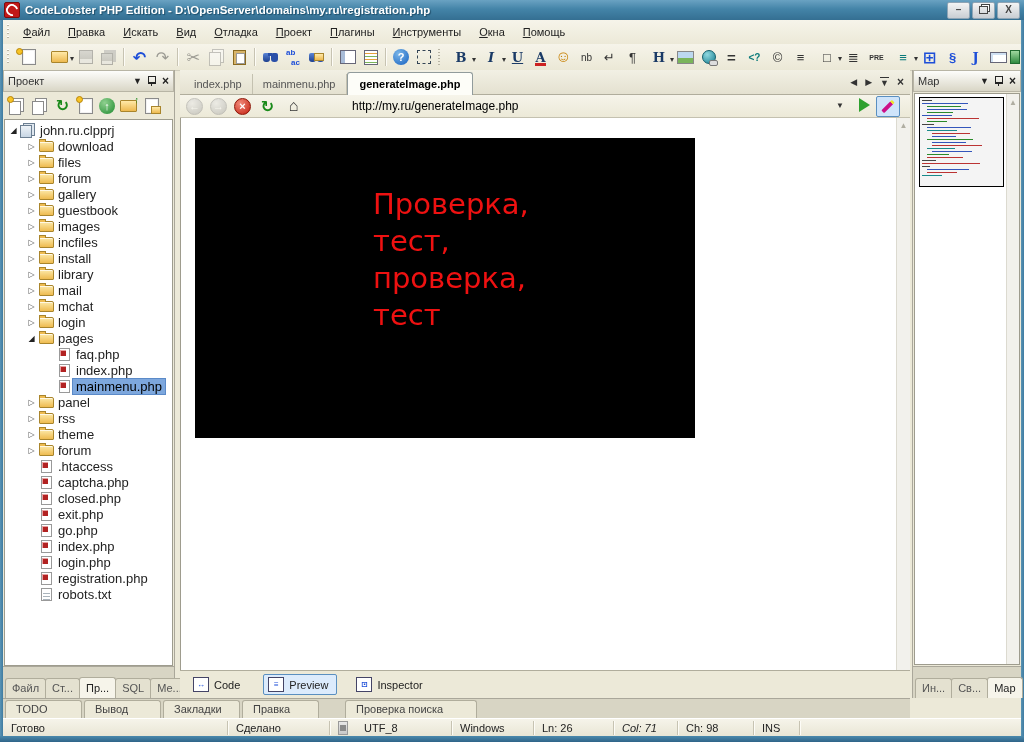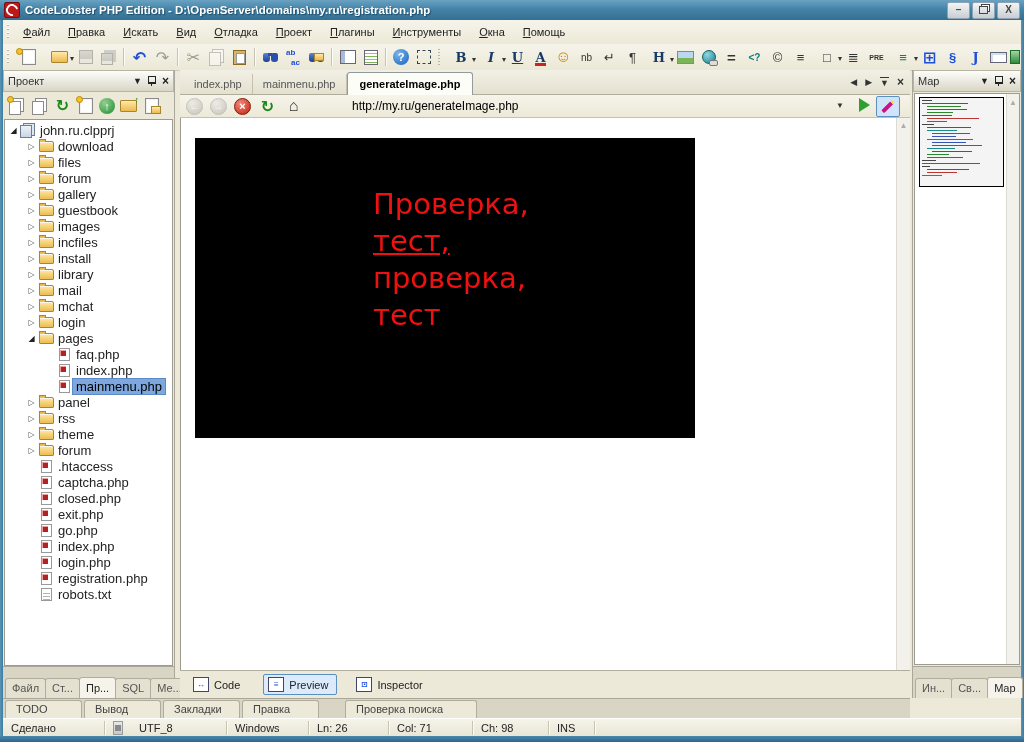--- a/index.html
+++ b/index.html
@@ -135,21 +135,21 @@
   #statusbar{left:3px;top:718px;width:1018px;height:18px;background:linear-gradient(#f6f4ea,#e8e5d4);display:flex;align-items:center;font-size:11px;color:#222;border-top:1px solid #fff;}
   .scell{padding:0 8px;border-right:1px solid #c7c3b2;box-shadow:1px 0 0 #fdfcf7;height:14px;display:flex;align-items:center;flex:none;box-sizing:border-box;}
   #st-ready{width:225px;}
   #st-done{width:102px;}
   #st-btn{width:26px;justify-content:center;border-right:none;box-shadow:none;}
   #st-btn i{width:14px;height:12px;background:linear-gradient(#e8e8e8,#c8c8c8);border:1px solid #9a9a9a;display:inline-flex;align-items:center;justify-content:center;}
   #st-btn i::before{content:"";width:6px;height:6px;background:#8a8a8a;}
   #st-enc{width:96px;}
   #st-eol{width:82px;}
   #st-ln{width:80px;}
-  #st-col{width:84px;}
+  #st-col{width:64px;font-style:italic;}
   #st-ch{width:76px;}
   #st-ins{width:46px;}
 </style>
 </head>
 <body>
 
 <div id="app">
 
   <div id="titlebar" class="abs">
     <span id="logo"></span>
@@ -459,21 +459,21 @@
       <span id="url-text">http://my.ru/generateImage.php</span>
       <span id="url-drop">▼</span>
       <span id="go-btn"></span>
       <span id="design-btn"></span>
     </div>
     <div id="preview-wrap">
       <div id="gen-image" style="background: rgb(0, 0, 0);">
 
       <div id="gen-text" style="color: rgb(238, 17, 17);">
             <div class="gen-line" style="color: rgb(238, 17, 17);">Проверка,</div>
-            <div class="gen-line" style="color: rgb(238, 17, 17); text-decoration: underline;">тест,</div>
+            <div class="gen-line" style="color: rgb(238, 17, 17);">тест,</div>
             <div class="gen-line" style="color: rgb(238, 17, 17);">проверка,</div>
             <div class="gen-line" style="color: rgb(238, 17, 17);">тест</div>
           </div>
         </div>
       <div id="preview-scroll">
           <span class="sarr">▲</span>
         </div>
     </div>
     <div id="view-tabs">
 
@@ -546,20 +546,21 @@
 
   <div id="bottomtabs" class="abs">
     <span class="btab">TODO</span>
       <span class="btab">Вывод</span>
       <span class="btab">Закладки</span>
       <span class="btab">Правка</span>
       <span class="btab" data-wide="1">Проверка поиска</span>
   </div>
 
   <div id="statusbar" class="abs">
+    <span class="scell" id="st-ready">Готово</span>
     <span class="scell" id="st-done">Сделано</span>
     <span class="scell" id="st-btn">
         <i></i>
       </span>
     <span class="scell" id="st-enc">UTF_8</span>
     <span class="scell" id="st-eol">Windows</span>
     <span class="scell" id="st-ln">Ln: 26</span>
     <span class="scell" id="st-col">Col: 71</span>
     <span class="scell" id="st-ch">Ch: 98</span>
     <span class="scell" id="st-ins">INS</span>

